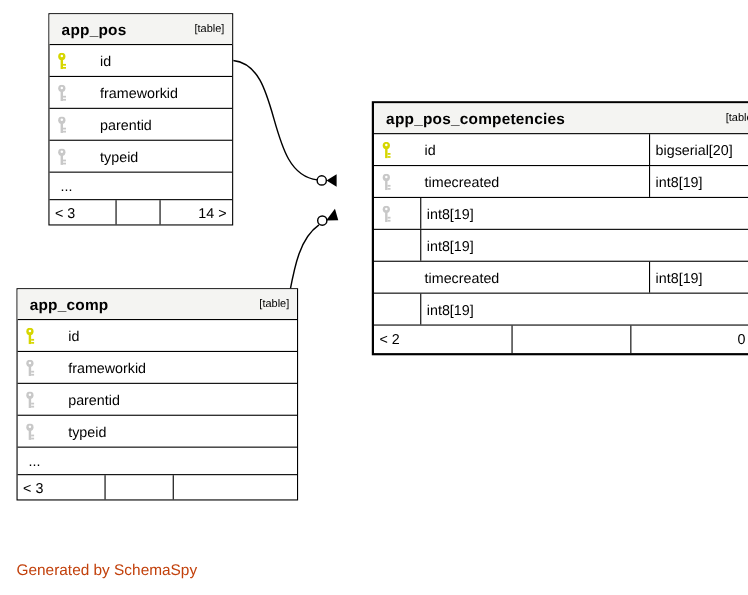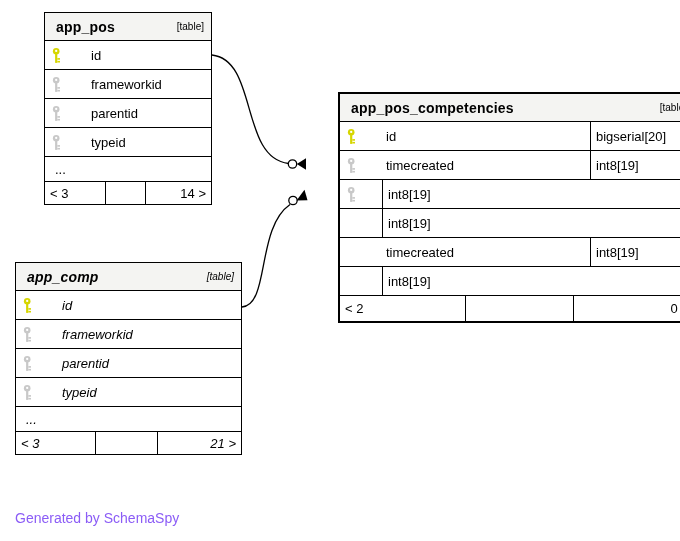--- a/index.html
+++ b/index.html
@@ -115,21 +115,21 @@
   #t0 .fcell.mid  { flex: 0 0 40px; }
   #t1 .fcell.left { flex: 0 0 126px; }
   #t1 .fcell.mid  { flex: 0 0 108px; }
   #t2 .fcell.left { flex: 0 0 80px; }
   #t2 .fcell.mid  { flex: 0 0 62px; }
   .credit {
     position: absolute;
     left: 15px;
     top: 510px;
     font-size: 14px;
-    color: #8b5cf6;
+    color: #c2410c;
   }
 </style>
 </head>
 <body>
 
 <div class="canvas">
 
   <svg class="connectors" viewBox="0 0 680 541" xmlns="http://www.w3.org/2000/svg">
     <g>
       <path d="M 212,55 C 258,60 240,158 288.5,163.5" fill="none" stroke="#000000" stroke-width="1.3"></path>
@@ -266,21 +266,21 @@
           <span class="ctype">int8[19]</span>
         </div>
       </div>
     <div class="tbl-footer">
       <span class="fcell left">&lt; 2</span>
       <span class="fcell mid"></span>
       <span class="fcell right">0 &gt;</span>
     </div>
   </div>
 
-  <div class="db-table" id="t2" style="left:15px; top:262px; width:227px;font-style:italic;">
+  <div class="db-table" id="t2" style="left:15px; top:262px; width:256px;">
     <div class="tbl-header">
       <span class="tbl-name">app_comp</span>
       <span class="tbl-kind">[table]</span>
     </div>
     <div class="tbl-rows">
         <div class="trow">
           <span class="kslot">
             <svg width="9" height="15" viewBox="0 0 9 15" xmlns="http://www.w3.org/2000/svg">
               <circle cx="4.2" cy="3.3" r="3.3" fill="#d6d600"></circle>
               <circle cx="4.2" cy="2.9" r="1.15" fill="#ffffff"></circle>
@@ -327,18 +327,17 @@
           </span>
           <span class="cname">typeid</span>
         </div>
         <div class="trow ellipsis">
           <span class="cname">...</span>
         </div>
       </div>
     <div class="tbl-footer">
       <span class="fcell left">&lt; 3</span>
       <span class="fcell mid"></span>
-      <span class="fcell right">21 &gt;</span>
     </div>
   </div>
 
   <div class="credit">Generated by SchemaSpy</div>
 </div>
 
 </body></html>

